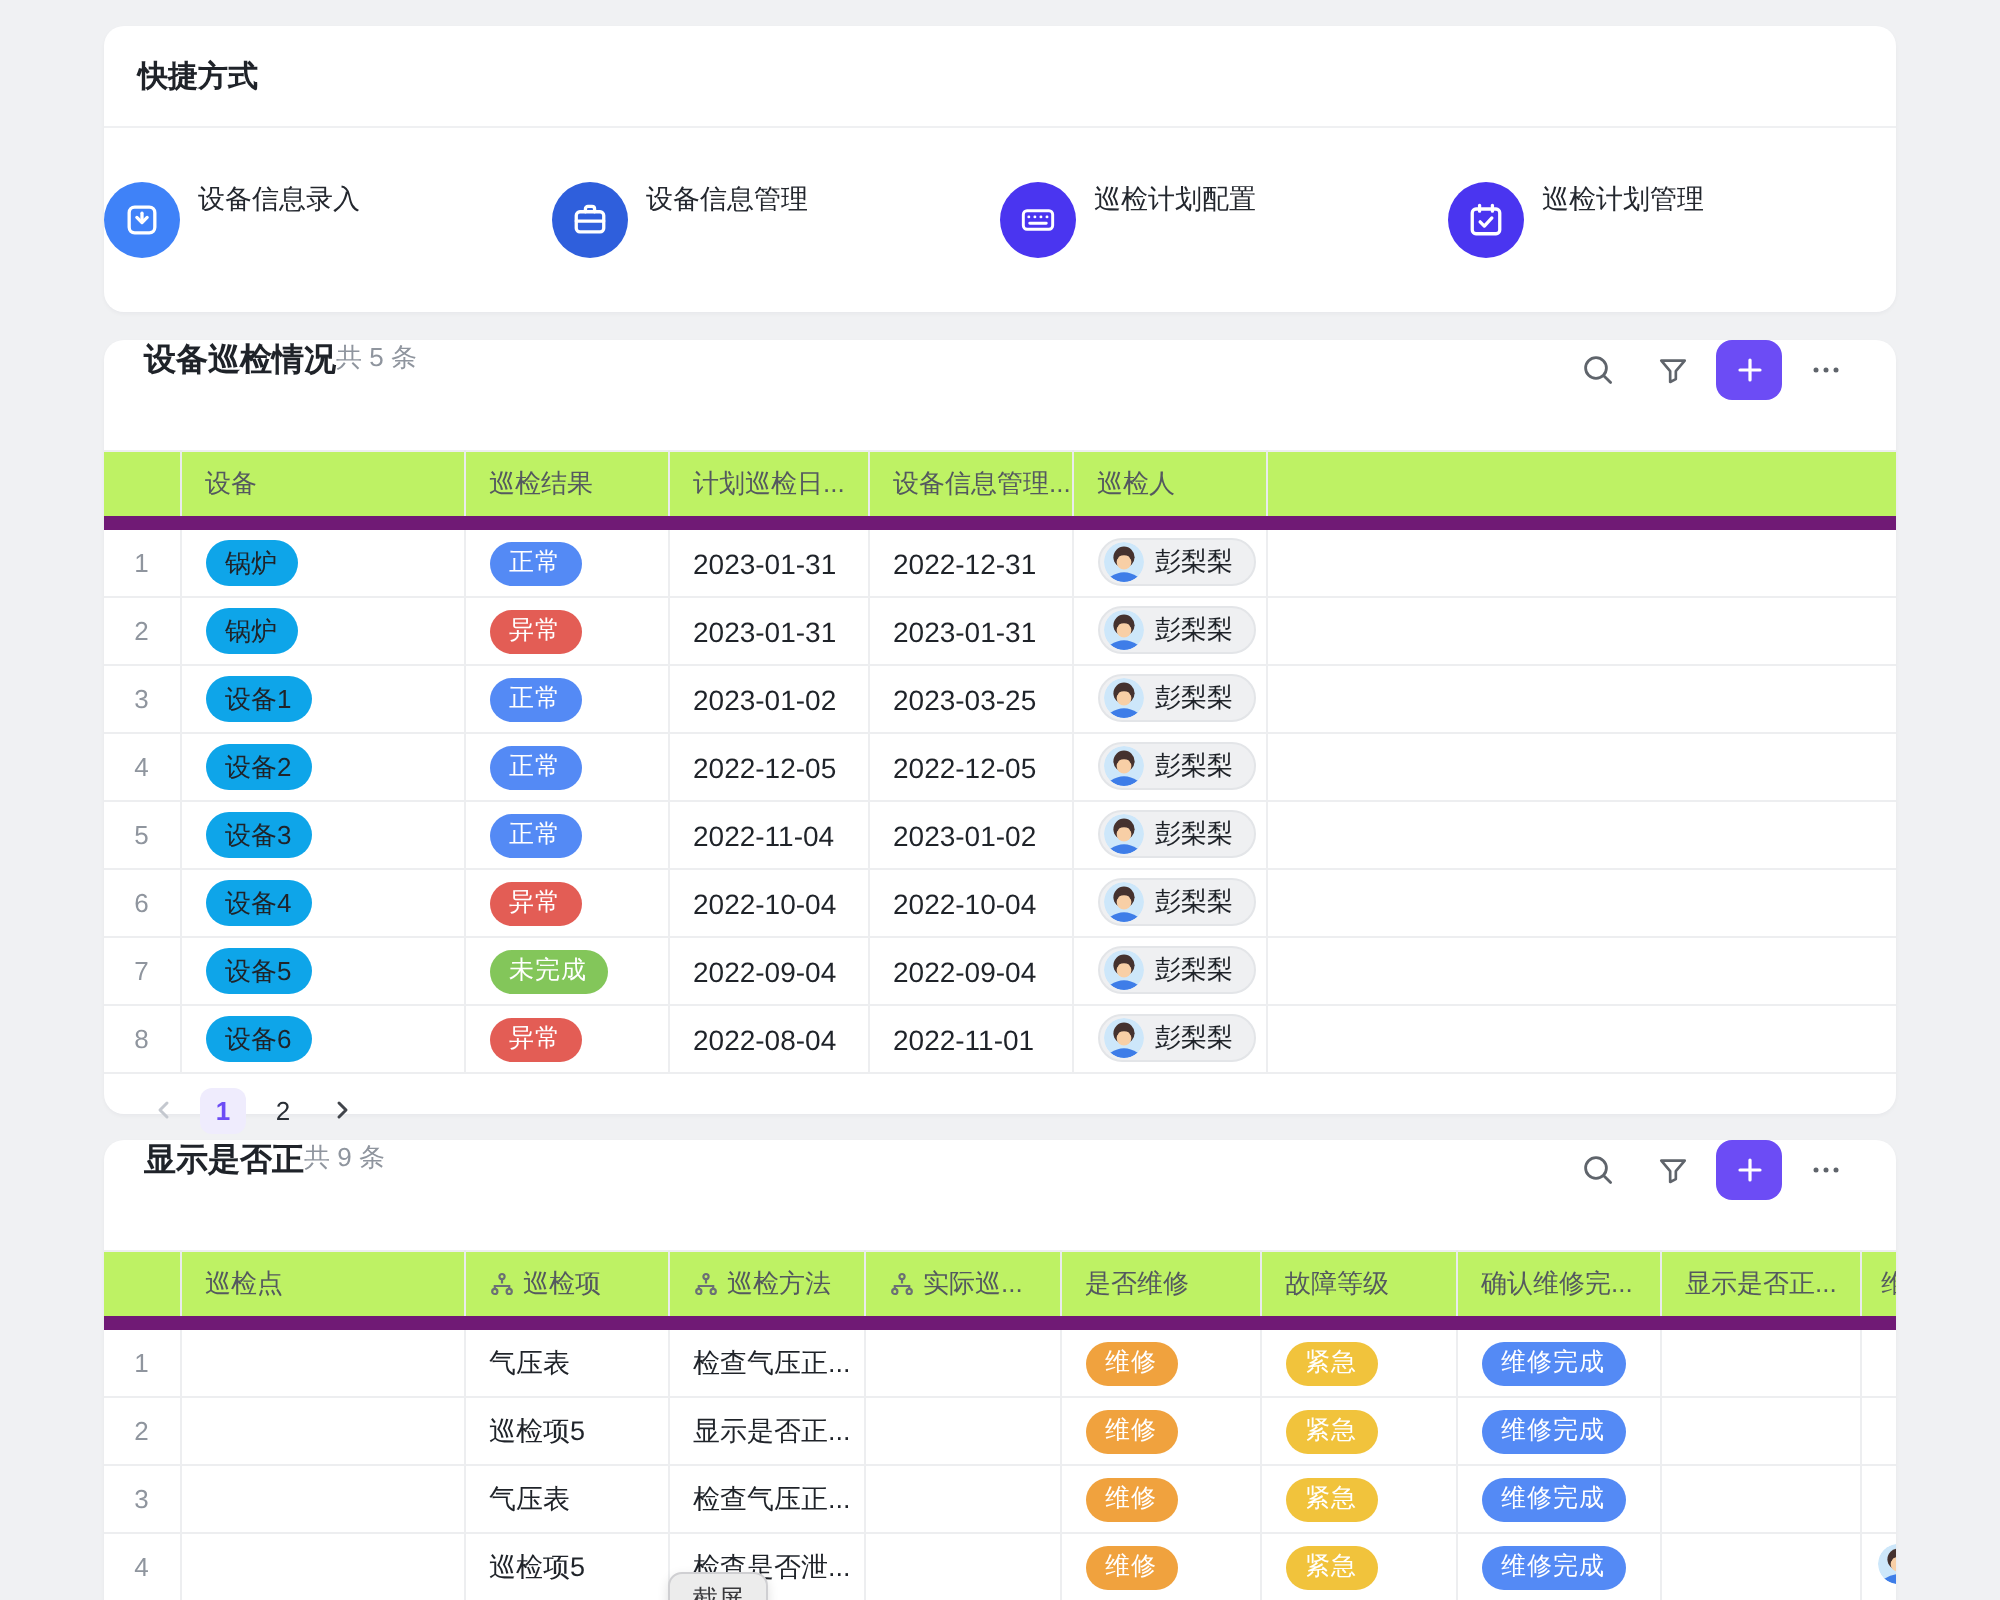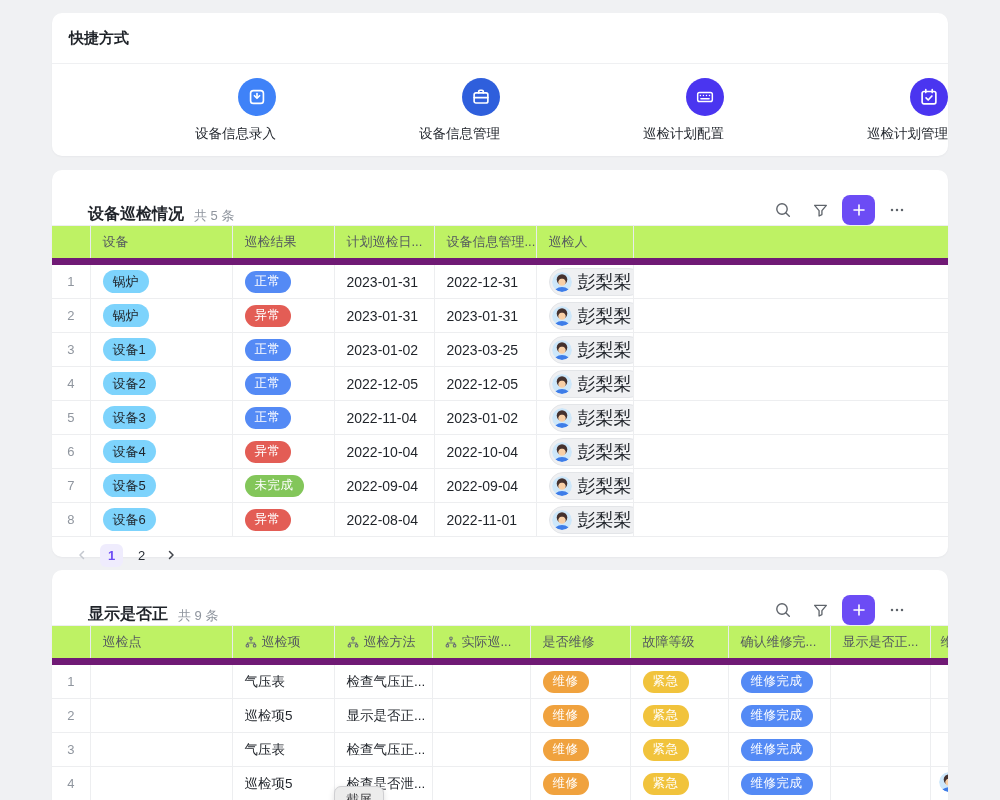--- a/index.html
+++ b/index.html
@@ -11,51 +11,51 @@
   }
   .card{
     position:absolute;left:52px;width:896px;background:#ffffff;
     border-radius:10px;box-shadow:0 1px 2px rgba(31,35,41,.04);
   }
   
   #shortcuts-card{top:13px;height:143px}
   .card-title-row{height:50px;display:flex;align-items:center;padding:0 17px;border-bottom:1px solid #eff0f2}
   .card-title{font-size:15px;font-weight:700;color:#1f2329}
   .shortcut-row{display:flex;align-items:center;height:92px}
-  .shortcut{flex:1;display:flex;flex-direction:column;align-items:flex-end;gap:9px;cursor:pointer}
+  .shortcut{flex:1;display:flex;align-items:flex-start;gap:9px;cursor:pointer}
   .shortcut-circle{width:38px;height:38px;border-radius:50%;display:flex;align-items:center;justify-content:center}
   .shortcut-label{font-size:13.5px;color:#23272e}
   
   #inspection-card{top:170px;height:387px}
   #maintenance-card{top:570px;height:262px;border-bottom-left-radius:0;border-bottom-right-radius:0}
-  .table-header{height:55px;display:flex;align-items:flex-end;padding:0 36px;gap:10px}
+  .table-header{height:55px;display:flex;align-items:flex-start;padding:0 20px;}
   .tbl-title{font-size:16px;font-weight:700;color:#1f2329}
   .tbl-count{font-size:13px;color:#8f959e}
   .toolbar{margin-left:auto;display:flex;align-items:center;gap:7px}
   .icon-btn{width:30px;height:30px;border-radius:6px;display:flex;align-items:center;justify-content:center;cursor:pointer}
   .add-btn{width:33px;height:30px;border-radius:8px;display:flex;align-items:center;justify-content:center;cursor:pointer}
   
   .grid-table{border-collapse:collapse;table-layout:fixed;width:896px;border-top:1px solid #edeef0}
   .grid-table th{
     height:32px;background:#bef264;font-weight:400;color:#54595f;font-size:13px;
     text-align:left;padding:0 12px;border-bottom:7px solid #701a75;border-right:1px solid #e9ebed;
     white-space:nowrap;overflow:hidden;
   }
   .grid-table td{
     height:33px;padding:0 12px;border-bottom:1px solid #edeef0;border-right:1px solid #edeef0;
     color:#1f2329;font-size:13.5px;white-space:nowrap;overflow:hidden;
   }
   .grid-table .num-col{text-align:center;color:#8f959e;font-size:13px;padding:0}
   .grid-table .filler{border-right:none}
   .grid-table td.date{font-size:14px}
   .hcell{display:inline-flex;align-items:center;gap:5px;vertical-align:middle}
-  .tag{display:inline-block;background:#7dd3fc;border-radius:999px;padding:2.5px 10px;font-size:13px;color:#1f2329}
+  .tag{display:inline-block;background:#0ea5e9;border-radius:999px;padding:2.5px 10px;font-size:13px;color:#1f2329}
   .pill{display:inline-block;border-radius:999px;padding:2.5px 10px;font-size:12.5px;font-weight:400;color:#fff;letter-spacing:.5px}
   .person{display:inline-flex;align-items:center;gap:6px;background:#eff0f2;border:1px solid #e3e5e8;border-radius:999px;padding:1px 10px 1px 2px}
-  .person-name{font-size:18px;color:#1f2329}
+  .person-name{font-size:13px;color:#1f2329}
   .avatar{width:20px;height:20px;border-radius:50%;overflow:hidden;display:inline-flex;flex:none}
   
   .pagination{height:36px;display:flex;align-items:center;gap:7px;padding:0 19px}
   .page-nav{width:22px;height:22px;display:flex;align-items:center;justify-content:center;cursor:pointer}
   .page-btn{min-width:23px;height:23px;border-radius:6px;display:flex;align-items:center;justify-content:center;font-size:13px;color:#2a2f36;cursor:pointer}
   .page-btn.active{background:#efecfd;color:#6c4cf5;font-weight:700}
   
   #screenshot-tooltip{
     position:absolute;left:334px;top:786px;z-index:9;
     background:#ececec;border:1px solid #cfcfd2;border-radius:7px;

